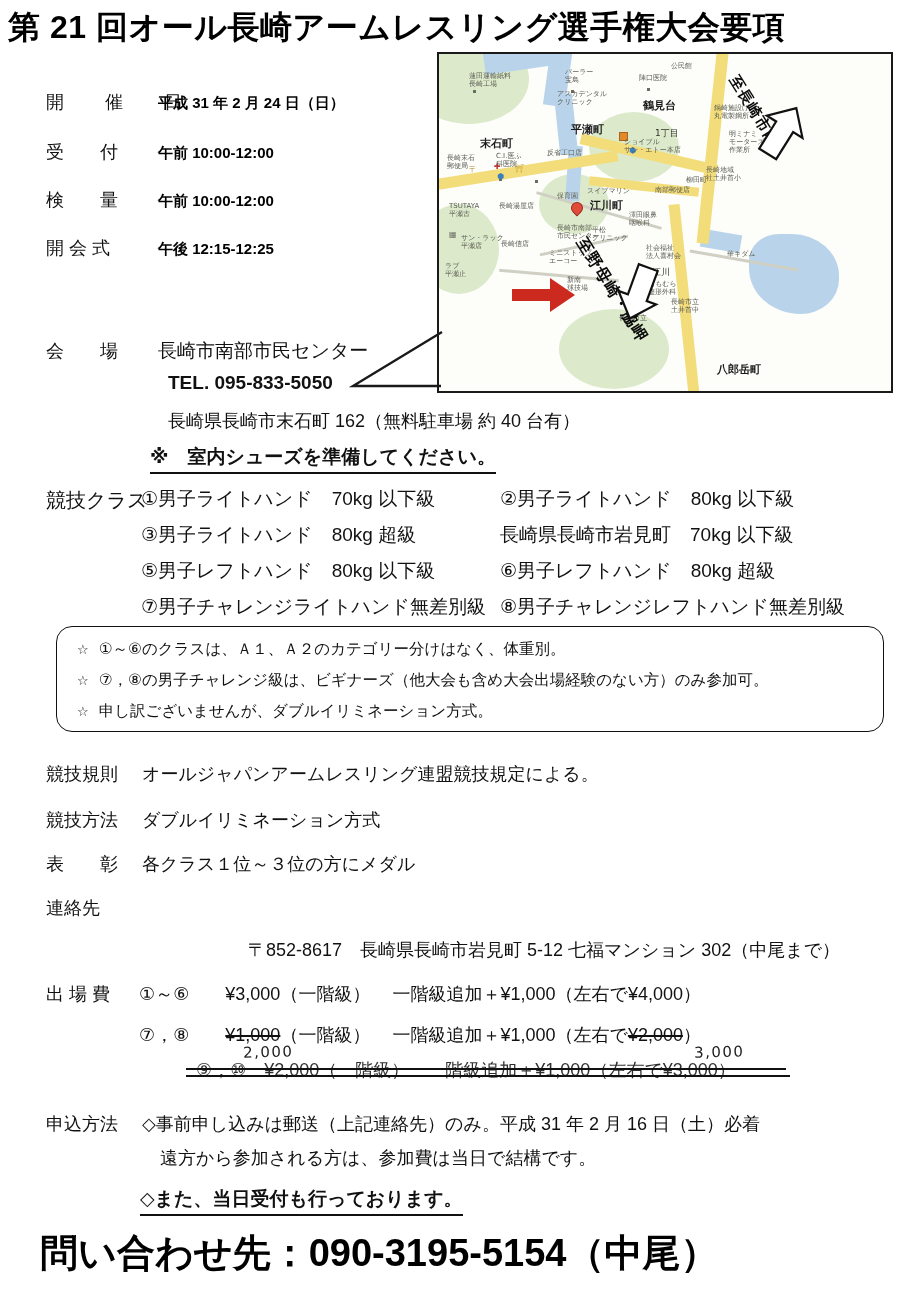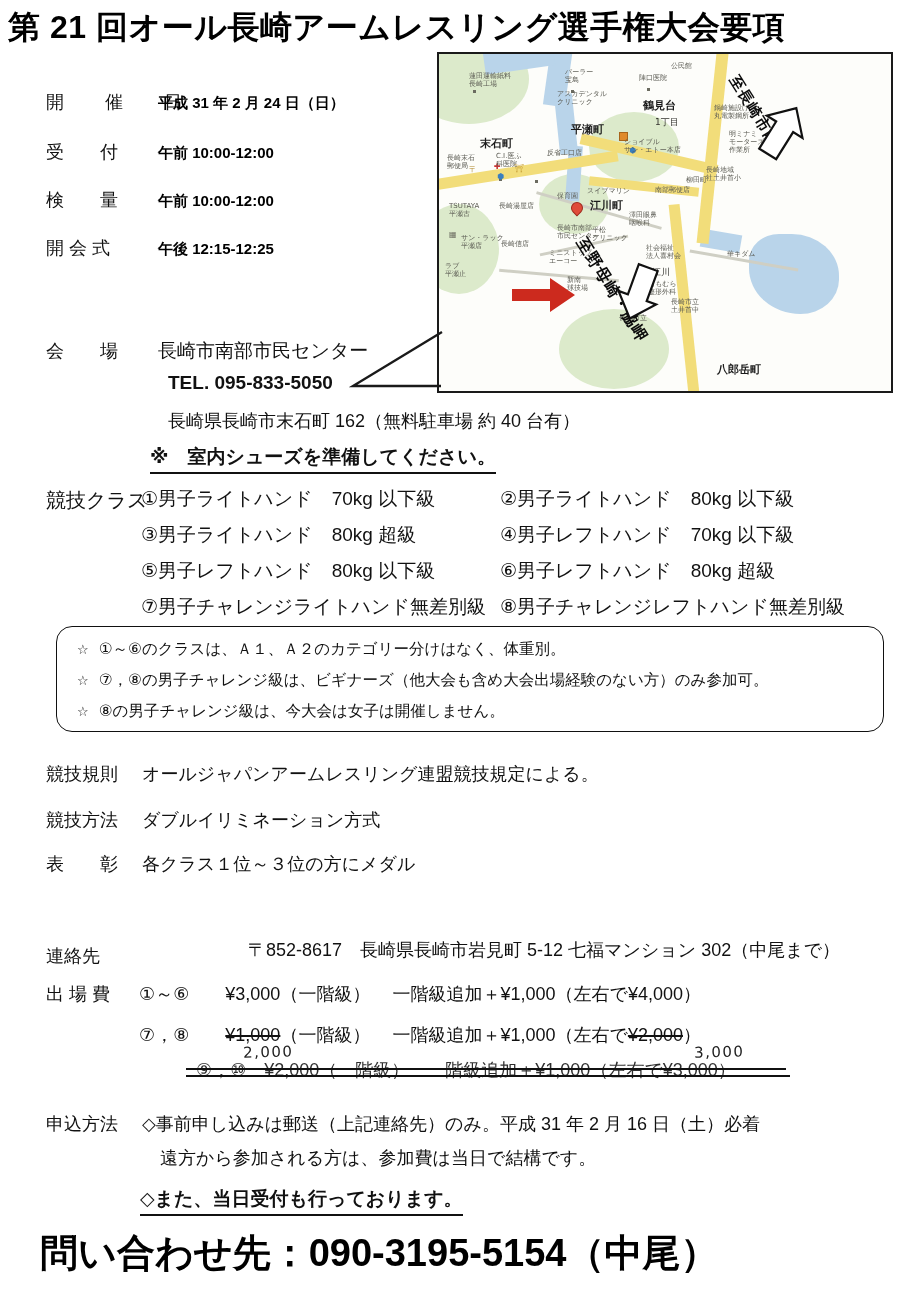--- a/index.html
+++ b/index.html
@@ -264,21 +264,21 @@
       <div class="map-icon" style="left:75px;top:110px;color:#c8a03a;">⛩</div>
       <div class="map-icon" style="left:58px;top:118px;color:#3a7fbf;">⬢</div>
       <div class="map-icon" style="left:190px;top:92px;color:#3a7fbf;">⬢</div>
       <div class="map-icon" style="left:10px;top:176px;color:#6b6b60;">▦</div>
 
       <div class="map-txt big" style="left:204px;top:46px;">鶴見台</div>
       <div class="map-txt big" style="left:132px;top:70px;">平瀬町</div>
       <div class="map-txt big" style="left:41px;top:84px;">末石町</div>
       <div class="map-txt big" style="left:151px;top:146px;">江川町</div>
       <div class="map-txt big" style="left:278px;top:310px;">八郎岳町</div>
-      <div class="map-txt med" style="left:216px;top:63px;text-align:right;">1丁目</div>
+      <div class="map-txt med" style="left:216px;top:74px;text-align:right;">1丁目</div>
       <div class="map-txt med" style="left:213px;top:170px;margin-top:43px;">江川</div>
 
       <div id="map-small-labels">
           <div class="map-txt" style="left: 30px; top: 18px;">蓮田運輸紙料<br>長崎工場</div>
           <div class="map-txt" style="left: 126px; top: 14px;">パーラー<br>宝島</div>
           <div class="map-txt" style="left: 118px; top: 36px;">アスカデンタル<br>クリニック</div>
           <div class="map-txt" style="left: 200px; top: 20px;">陣口医院</div>
           <div class="map-txt" style="left: 232px; top: 8px;">公民館</div>
           <div class="map-txt" style="left: 8px; top: 100px;">長崎末石<br>郵便局</div>
           <div class="map-txt" style="left: 57px; top: 98px;">C.I.医ふ<br>科医院</div>
@@ -357,52 +357,52 @@
   </div>
 
   <div class="cls" style="left:46px;top:487px;font-size:20px;">競技クラス</div>
 
   <div class="cls" style="left:141px;top:486px;">①男子ライトハンド　70kg 以下級</div>
   <div class="cls" style="left:141px;top:522px;">③男子ライトハンド　80kg 超級</div>
   <div class="cls" style="left:141px;top:558px;">⑤男子レフトハンド　80kg 以下級</div>
   <div class="cls" style="left:141px;top:594px;">⑦男子チャレンジライトハンド無差別級</div>
 
   <div class="cls" style="left:500px;top:486px;">②男子ライトハンド　80kg 以下級</div>
-  <div class="cls" style="left:500px;top:522px;">④男子レフトハンド　70kg 以下級</div>
+  <div class="cls" style="left:500px;top:522px;">長崎県長崎市岩見町　70kg 以下級</div>
   <div class="cls" style="left:500px;top:558px;">⑥男子レフトハンド　80kg 超級</div>
   <div class="cls" style="left:500px;top:594px;">⑧男子チャレンジレフトハンド無差別級</div>
 
   <div id="notes-box">
     <div class="note-line" style="left:20px;top:12px;">
       <span class="star">☆</span>
       <span>①～⑥のクラスは、Ａ１、Ａ２のカテゴリー分けはなく、体重別。</span>
     </div>
     <div class="note-line" style="left:20px;top:43px;">
       <span class="star">☆</span>
       <span>⑦，⑧の男子チャレンジ級は、ビギナーズ（他大会も含め大会出場経験のない方）のみ参加可。</span>
     </div>
     <div class="note-line" style="left:20px;top:74px;">
       <span class="star">☆</span>
-      <span>⑧の男子チャレンジ級は、今大会は女子は開催しません。</span>
+      <span>申し訳ございませんが、ダブルイリミネーション方式。</span>
     </div>
   </div>
 
   <div class="row" style="left:46px;top:808px;">
     <span class="lbl" style="width:96px;">競技方法</span>
     <span class="val-n">ダブルイリミネーション方式</span>
   </div>
   <div class="row" style="left:46px;top:762px;">
     <span class="lbl" style="width:96px;">競技規則</span>
     <span class="val-n">オールジャパンアームレスリング連盟競技規定による。</span>
   </div>
   <div class="row" style="left:46px;top:852px;">
     <span class="lbl" style="width:96px;">表　　彰</span>
     <span class="val-n">各クラス１位～３位の方にメダル</span>
   </div>
-  <div class="row" style="left:46px;top:896px;margin-top:48px;">
+  <div class="row" style="left:46px;top:896px;">
     <span class="lbl" style="width:96px;">連絡先</span>
   </div>
 
   <div style="position:absolute;left:248px;top:938px;font-size:18px;white-space:nowrap;">〒852-8617　長崎県長崎市岩見町 5-12 七福マンション 302（中尾まで）</div>
 
   <div class="fee-row" style="left:46px;top:982px;">出 場 費</div>
 
   <div class="fee-row" style="left:139px;top:982px;">
     <span>①～⑥</span>
     <span style="display:inline-block;width:26px;"></span>

